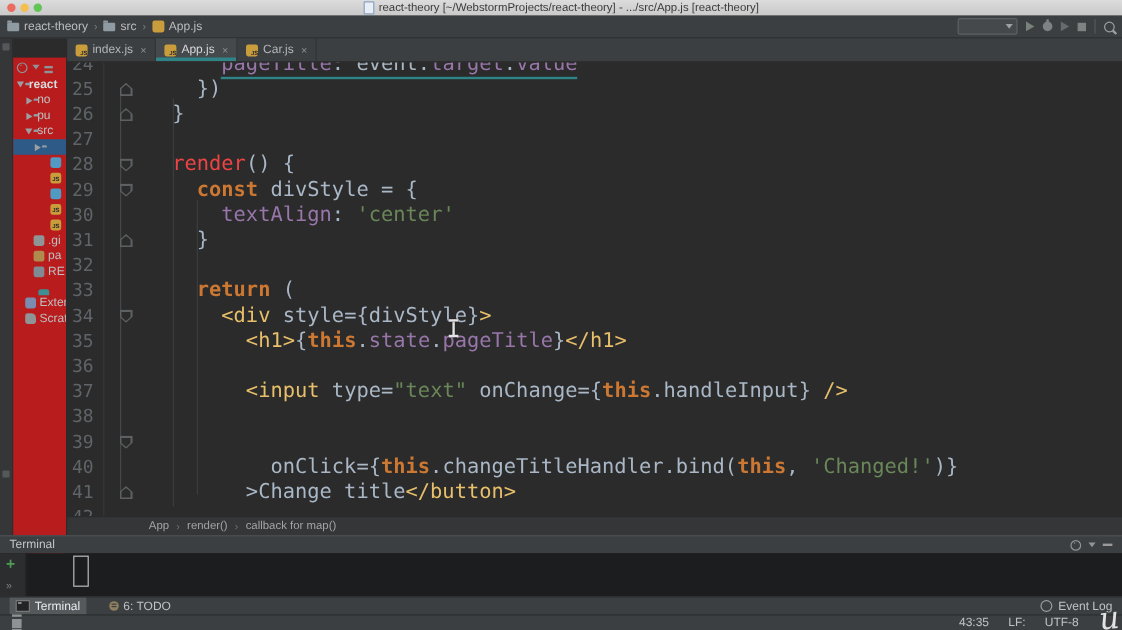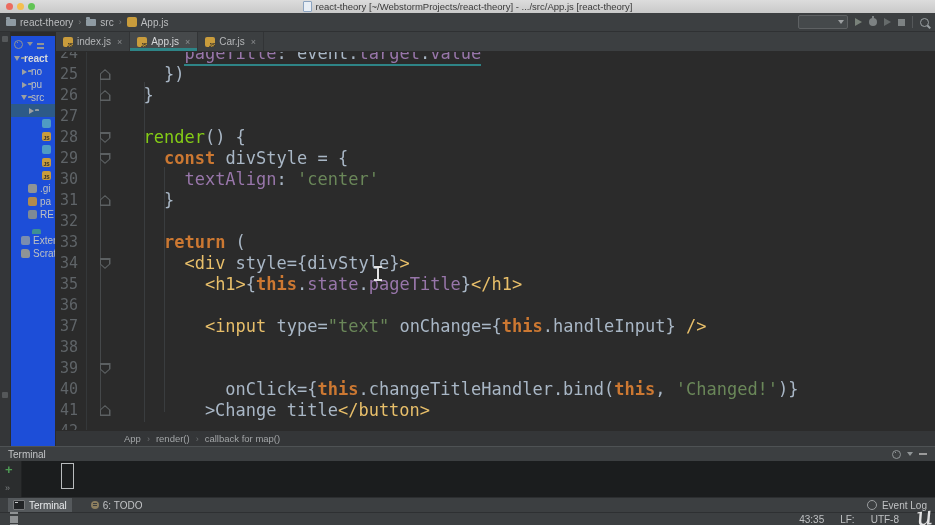--- a/index.html
+++ b/index.html
@@ -28,21 +28,21 @@
   .ico-runcfg{width:0;height:0;border-top:4px solid transparent;border-bottom:4px solid transparent;border-left:7px solid #7d8283;opacity:.65;}
   .ico-stop{width:7px;height:7px;background:#7d8283;}
   .tool-sep{width:1px;height:12px;background:#55585a;}
   .ico-search{width:7px;height:7px;border:1.5px solid #9aa0a3;border-radius:50%;position:relative;}
   .ico-search::after{content:"";position:absolute;left:6px;top:7px;width:4px;height:1.5px;background:#9aa0a3;transform:rotate(45deg);}
   
   .main{position:absolute;left:0;top:32px;width:935px;height:414px;}
   .tool-strip{position:absolute;left:0;top:0;width:10px;height:414px;background:#343638;border-right:1px solid #2b2d2f;}
   .strip-mark{position:absolute;left:2px;width:6px;height:6px;background:#55585a;border-radius:1px;}
   
-  .project{position:absolute;left:11px;top:4px;width:44px;height:414px;background:#1d4ed8;border-right:1px solid #2b2b2b;overflow:hidden;}
+  .project{position:absolute;left:11px;top:16px;width:44px;height:414px;background:#b91c1c;border-right:1px solid #2b2b2b;overflow:hidden;}
   .proj-head{height:16px;display:flex;align-items:center;gap:4px;padding-left:3px;}
   .ico-gear{width:7px;height:7px;border:1.5px solid #8f9496;border-radius:50%;position:relative;}
   .ico-gear::after{content:"";position:absolute;left:1.5px;top:1.5px;width:1px;height:1px;background:#8f9496;}
   .ico-caret{width:0;height:0;border-left:3px solid transparent;border-right:3px solid transparent;border-top:4px solid #8f9496;}
   .ico-collapse{width:7px;height:2px;background:#8f9496;box-shadow:0 4px 0 #8f9496;}
   .trow{height:13px;display:flex;align-items:center;font-size:10px;color:#bdc0c2;white-space:nowrap;overflow:hidden;}
   .trow.sel{background:#2d5a87;}
   .trow.root .tlabel{font-weight:bold;color:#d8dadc;}
   .tarrow{flex:0 0 8px;display:flex;justify-content:center;}
   .tarrow.right::after{content:"";border-top:3.5px solid transparent;border-bottom:3.5px solid transparent;border-left:5px solid #9da0a2;}
@@ -76,21 +76,21 @@
   .mkcol{flex:0 0 36px;display:flex;align-items:center;justify-content:center;position:relative;}
   .mk{width:11px;height:11px;position:relative;background:#5c6062;}
   .mk::after{content:"";position:absolute;inset:1.5px;background:#2b2b2b;}
   .mk.down,.mk.down::after{clip-path:polygon(0 0,100% 0,100% 55%,50% 100%,0 55%);}
   .mk.up,.mk.up::after{clip-path:polygon(50% 0,100% 45%,100% 100%,0 100%,0 45%);}
   .ltext{white-space:pre;color:#a9b7c6;}
   .tk-k{color:#cc7832;font-weight:bold;}
   .tk-p{color:#9876aa;}
   .tk-s{color:#6a8759;}
   .tk-t{color:#e8bf6a;}
-  .tk-f{color:#84cc16;}
+  .tk-f{color:#ef4444;}
   .tk-pl{color:#a9b7c6;}
   .ul-span{border-bottom:2px solid #2e8486;padding-bottom:1px;}
   .fold-rail{position:absolute;left:44px;top:22px;width:1px;height:338px;background:#45484a;}
   .guide{position:absolute;width:1px;background:#3a3d3f;}
   .ibeam{position:absolute;left:318px;top:214px;width:8px;height:15px;}
   .ibeam::before{content:"";position:absolute;left:3px;top:0;width:2px;height:15px;background:#e3e3e3;box-shadow:0 0 1px #111;}
   .ibeam::after{content:"";position:absolute;left:0;top:0;width:8px;height:2px;background:#e3e3e3;box-shadow:0 13px 0 #e3e3e3,0 0 1px #111;}
   .crumbbar{height:15px;background:#343638;border-top:1px solid #2b2b2b;display:flex;align-items:center;
             gap:6px;padding-left:68px;font-size:9.5px;color:#a2a5a7;}
   .bc-sep{color:#6e7173;font-size:9px;}

